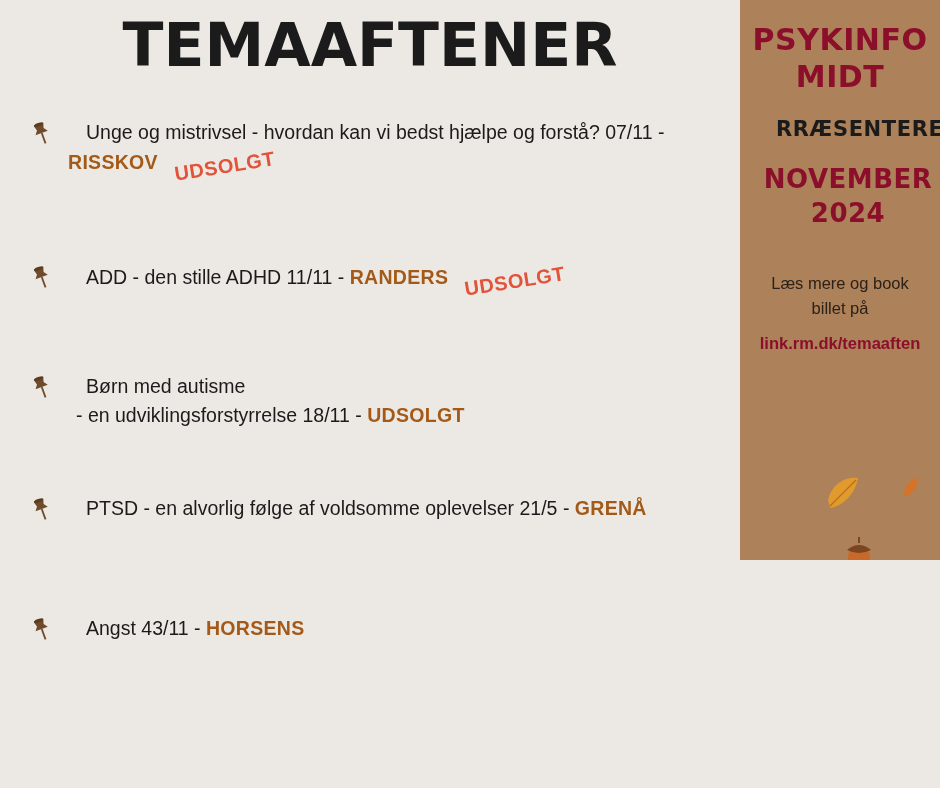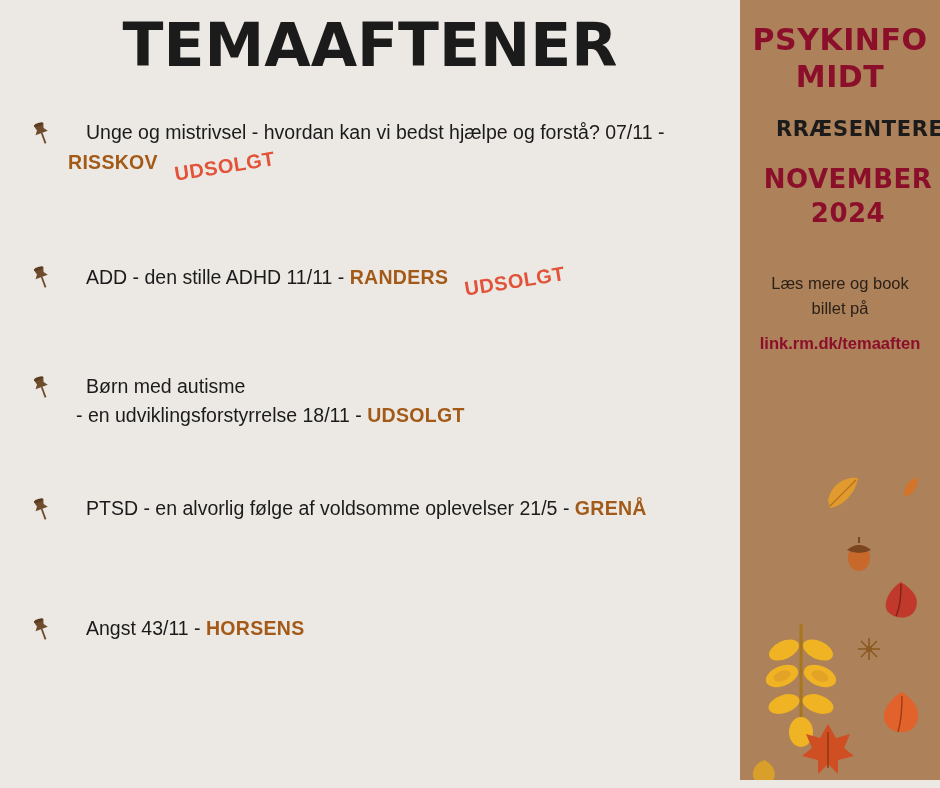--- a/index.html
+++ b/index.html
@@ -83,21 +83,21 @@
     top: 4px;
   }
   .indent {
     display: block;
     padding-left: 8px;
   }
   
   .right {
     position: relative;
     width: 200px;
-    height: 780px;
+    height: 560px;
     background: #ad8159;
     box-sizing: border-box;
     text-align: center;
     overflow: hidden;
   }
   .brand {
     font-family: "DejaVu Sans", sans-serif;
     font-weight: bold;
     font-size: 30px;
     color: #8b0f2b;

